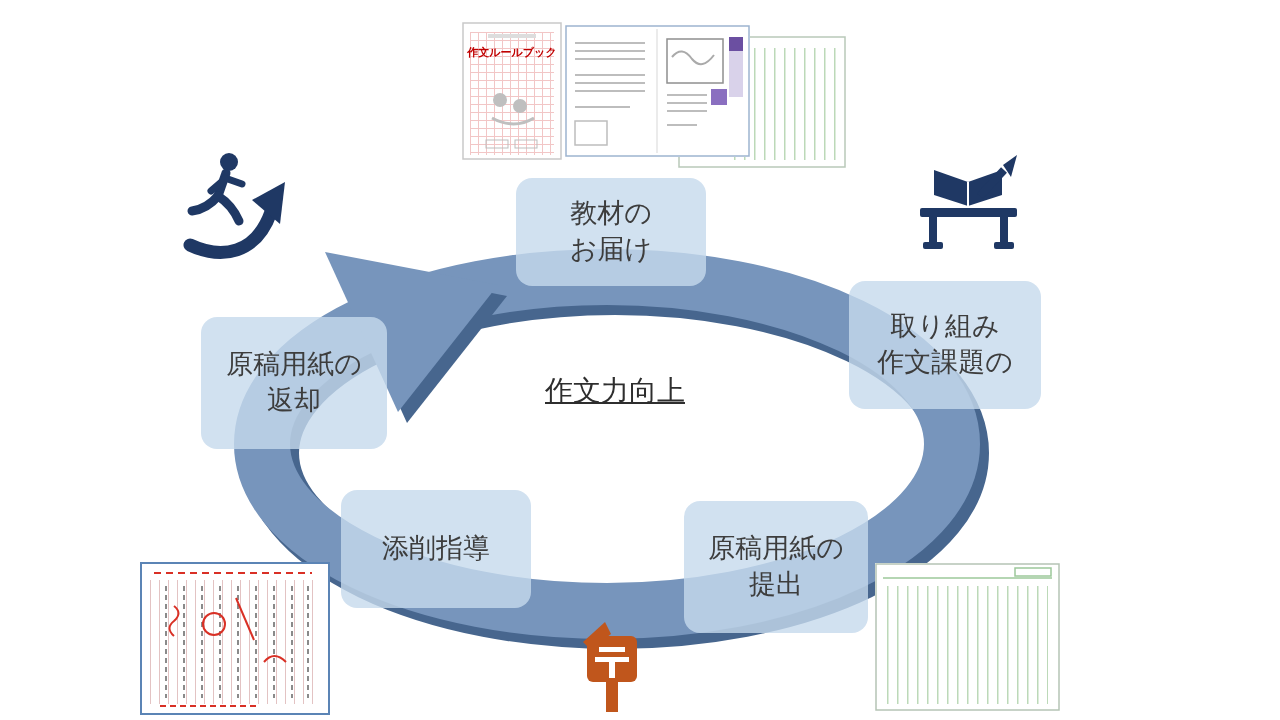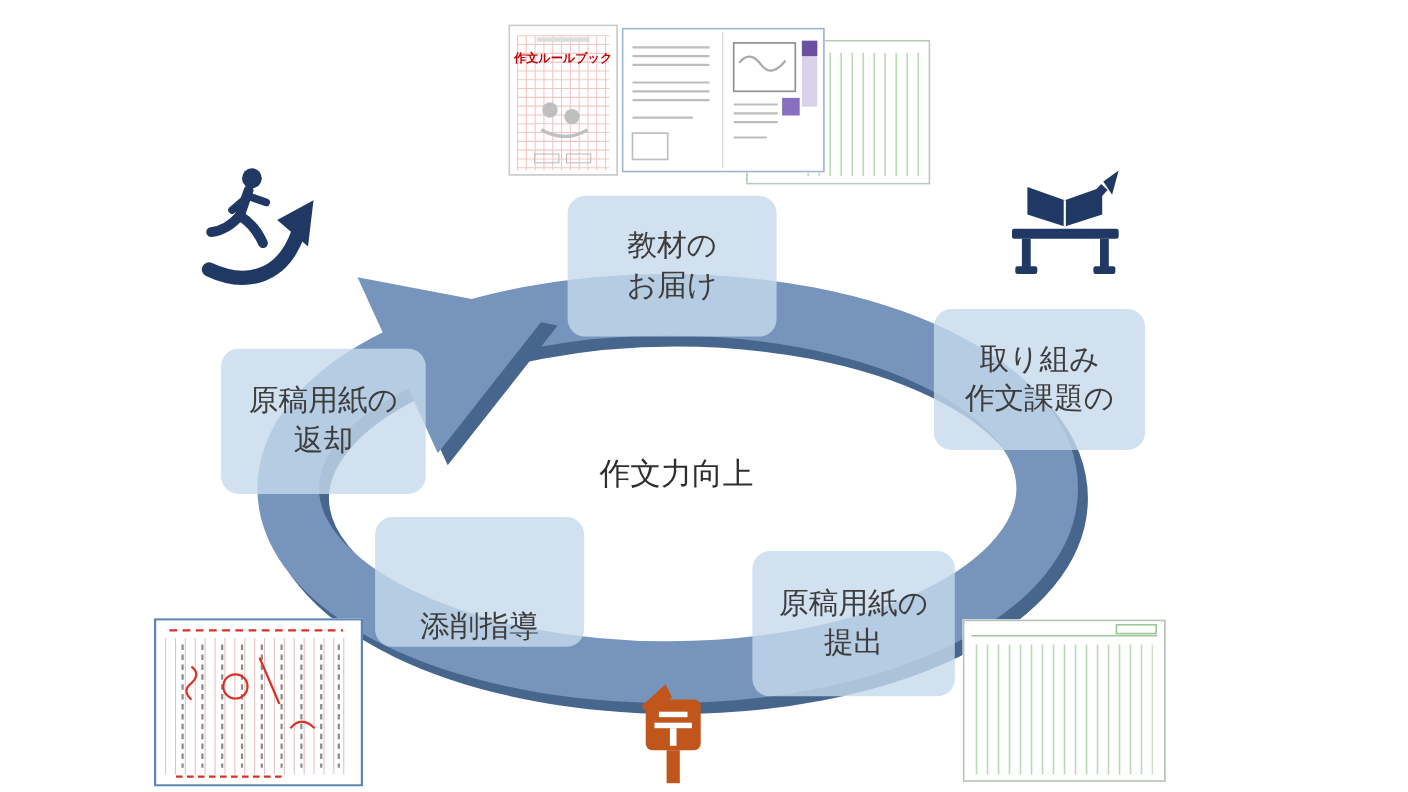--- a/index.html
+++ b/index.html
@@ -27,46 +27,46 @@
 
 <div id="stage">
 
   <svg class="abs ring-svg" viewBox="0 0 1280 720">
     <ellipse cx="615" cy="453" rx="345" ry="167" fill="none" stroke="#47668e" stroke-width="58"></ellipse>
     <ellipse cx="607" cy="444" rx="345" ry="167" fill="none" stroke="#7795bc" stroke-width="56"></ellipse>
     <polygon points="334,262 507,296 407,423" fill="#47668e"></polygon>
     <polygon points="325,252 498,285 398,412" fill="#7795bc"></polygon>
   </svg>
 
-  <div class="abs step-box" style="left:516px;top:178px;width:190px;height:128px;">
+  <div class="abs step-box" style="left:516px;top:178px;width:190px;height:108px;">
     <span>教材の</span>
     <span>お届け</span>
   </div>
 
   <div class="abs step-box" style="left:849px;top:281px;width:192px;height:128px;">
     <span>取り組み</span>
     <span>作文課題の</span>
   </div>
 
   <div class="abs step-box" style="left:684px;top:501px;width:184px;height:132px;">
     <span>原稿用紙の</span>
     <span>提出</span>
   </div>
 
-  <div class="abs step-box" style="left:341px;top:470px;width:190px;height:118px;justify-content:flex-end;">
+  <div class="abs step-box" style="left:341px;top:490px;width:190px;height:118px;">
     <span>添削指導</span>
     <span></span>
   </div>
 
   <div class="abs step-box" style="left:201px;top:317px;width:186px;height:132px;">
     <span>原稿用紙の</span>
     <span>返却</span>
   </div>
 
-  <div class="abs center-title" style="left:405px;top:412px;">
+  <div class="abs center-title" style="left:405px;top:372px;text-decoration:underline;">
     <span>作文力向上</span>
   </div>
 
   <svg class="abs" style="left:180px;top:148px;width:115px;height:115px;" viewBox="0 0 115 115">
     <path d="M10 97 C42 112 76 106 91 64" fill="none" stroke="#1f3864" stroke-width="13" stroke-linecap="round"></path>
     <polygon points="105,34 72,52 100,76" fill="#1f3864"></polygon>
     <g stroke="#1f3864" stroke-linecap="round" fill="none">
       <circle cx="49" cy="14" r="9" fill="#1f3864" stroke="none"></circle>
       <path d="M46 25 L38 48" stroke-width="9"></path>
       <path d="M45 30 L62 36" stroke-width="7"></path>

